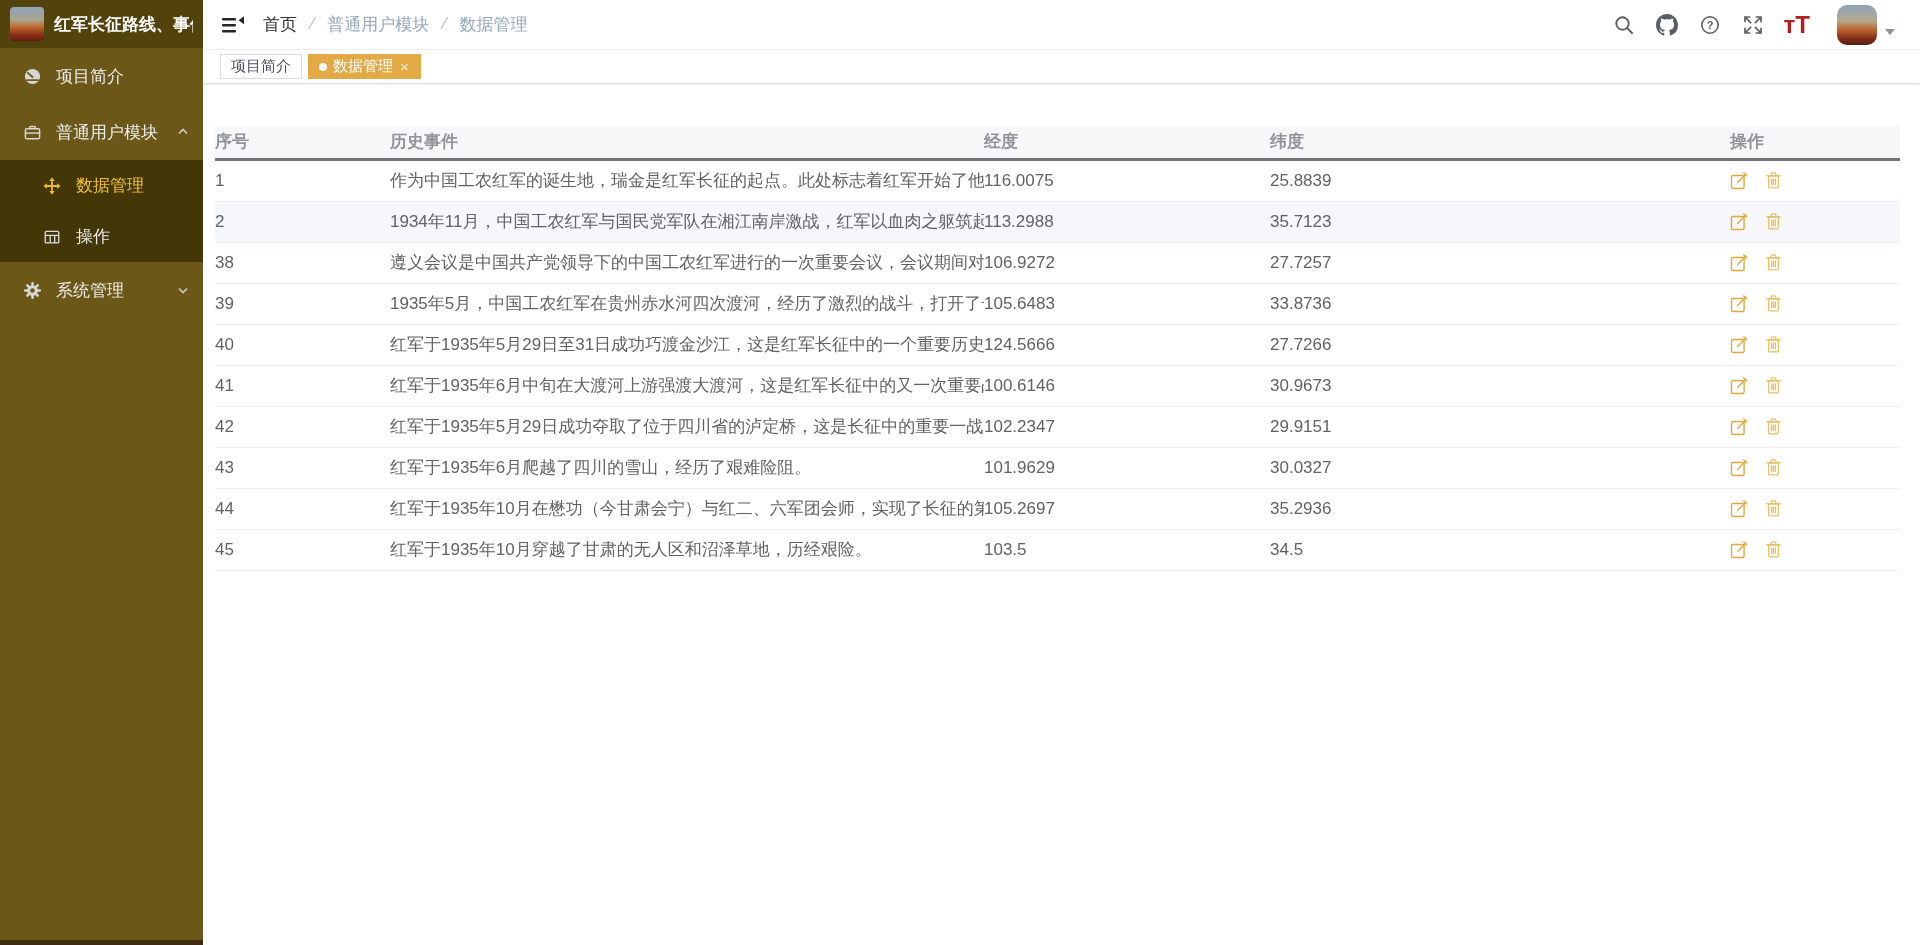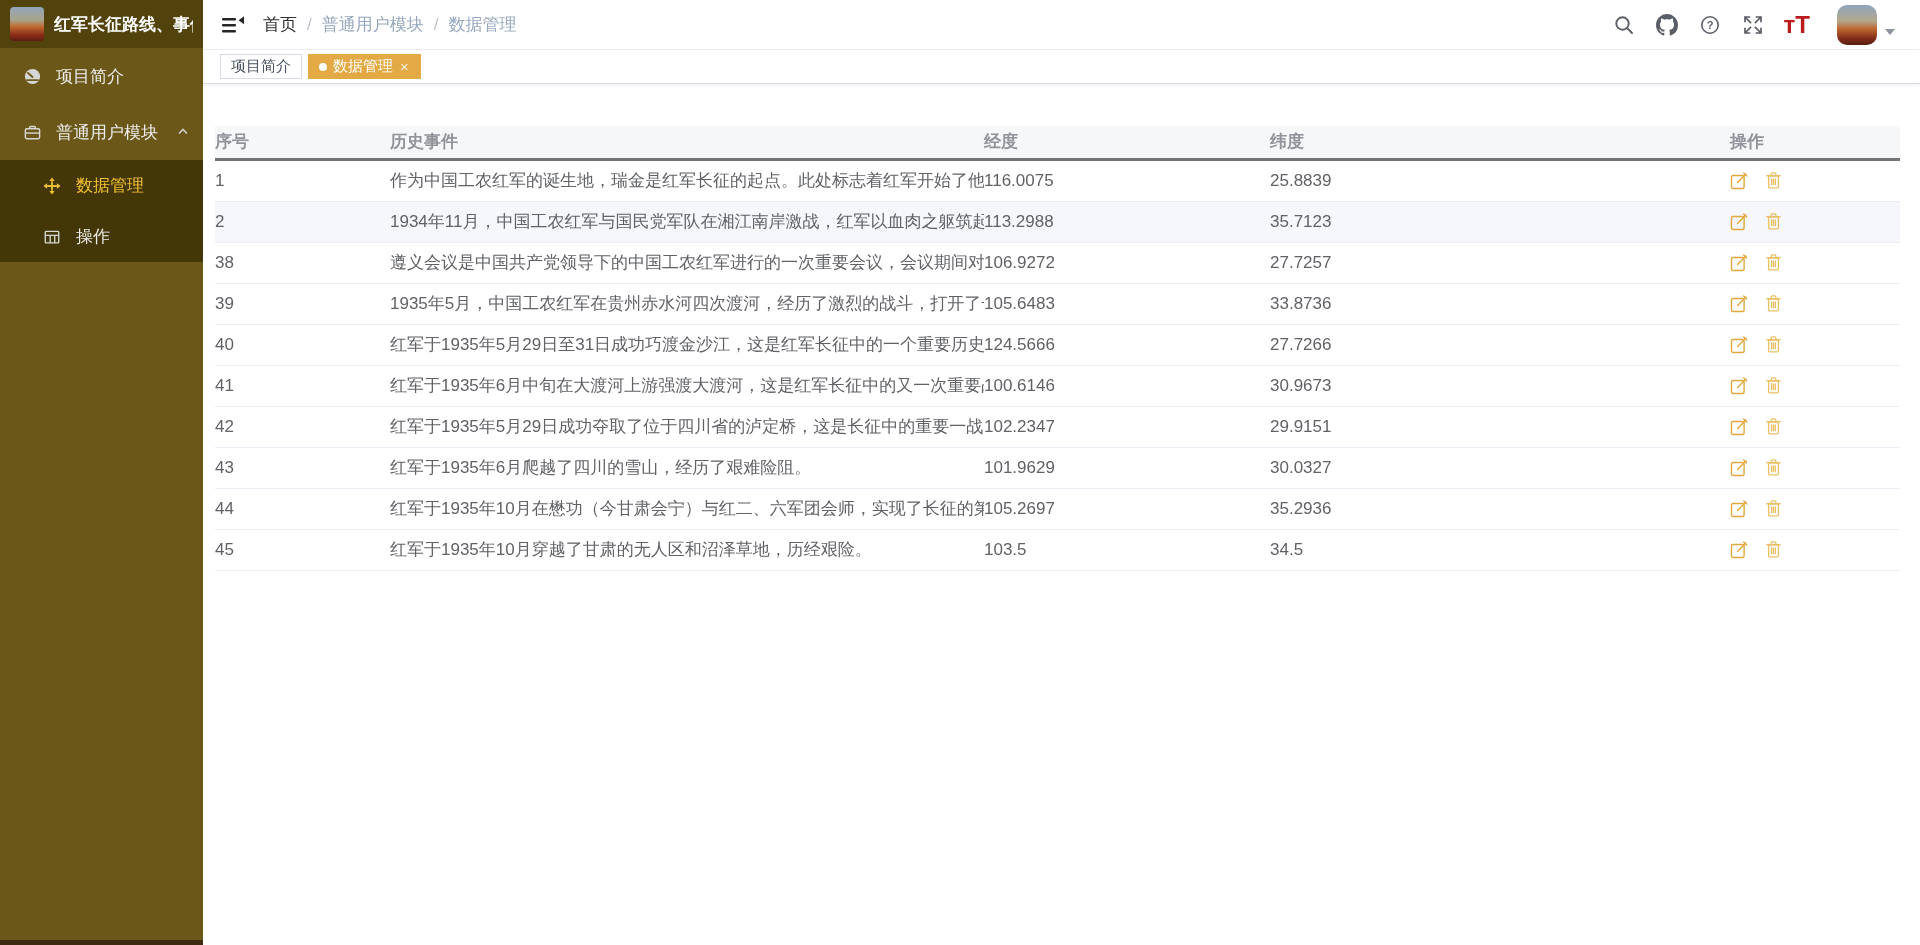--- a/index.html
+++ b/index.html
@@ -23,21 +23,21 @@
   .chev { flex:none; }
   .sidebar-scroll-strip { position:absolute; left:0; bottom:0; width:203px; height:5px; background:#3f2b12; }
 
   
   .main { flex:1; display:flex; flex-direction:column; min-width:0; background:#fff; }
 
   
   .navbar { height:50px; display:flex; align-items:center; padding:0 25px 0 18px;
     border-bottom:1px solid #eef0f3; background:#fff; }
   .hamburger { width:24px; height:22px; display:flex; align-items:center; justify-content:center; cursor:pointer; }
-  .breadcrumb { margin-left:18px; font-size:17px; display:flex; align-items:center; gap:10px; }
+  .breadcrumb { margin-left:18px; font-size:17px; display:flex; align-items:center; gap:10px;font-family:Liberation Mono, monospace; }
   .bc-home { color:#303133; font-weight:500; cursor:pointer; }
   .bc-sep { color:#c0c4cc; }
   .bc-item { color:#97a8be; }
   .nav-right { margin-left:auto; display:flex; align-items:center; gap:19px; }
   .nav-icon { width:24px; height:24px; display:flex; align-items:center; justify-content:center;
     color:#5a5e66; cursor:pointer; }
   .size-icon { font-size:24px; color:#b91c1c; font-weight:bold; letter-spacing:0; cursor:pointer; }
   .avatar-wrap { display:flex; align-items:center; margin-left:8px; cursor:pointer; }
   .avatar { width:40px; height:40px; border-radius:10px;
     background:linear-gradient(180deg,#8fa3be 0%,#b3a98b 40%,#bd6730 60%,#7e2a18 85%,#57200f 100%); }
@@ -134,20 +134,38 @@
         <span class="mi-icon">
           <svg width="18" height="18" viewBox="0 0 20 20" fill="none" stroke="#d8d8d8" stroke-width="1.5">
             <rect x="2.5" y="3.8" width="15" height="12.8" rx="1"></rect>
             <path d="M2.5 8.2 h15 M8 8.2 v8.4 M13 8.2 v8.4"></path>
           </svg>
         </span>
         <span class="mi-label">操作</span>
       </div>
     </div>
 
+    <div class="menu-item">
+      <span class="mi-icon">
+        <svg width="19" height="19" viewBox="0 0 20 20" fill="#d8d8d8">
+          <rect x="8.7" y="1" width="2.6" height="18" rx="1.3"></rect>
+          <rect x="8.7" y="1" width="2.6" height="18" rx="1.3" transform="rotate(45 10 10)"></rect>
+          <rect x="8.7" y="1" width="2.6" height="18" rx="1.3" transform="rotate(90 10 10)"></rect>
+          <rect x="8.7" y="1" width="2.6" height="18" rx="1.3" transform="rotate(135 10 10)"></rect>
+          <circle cx="10" cy="10" r="5.6"></circle>
+          <circle cx="10" cy="10" r="2.4" fill="#6b5717"></circle>
+        </svg>
+      </span>
+      <span class="mi-label">系统管理</span>
+      <span class="chev">
+        <svg width="12" height="12" viewBox="0 0 12 12" fill="none" stroke="#cfcfcf" stroke-width="1.6">
+          <polyline points="2,4.5 6,8.5 10,4.5"></polyline>
+        </svg>
+      </span>
+    </div>
 
     <div class="sidebar-scroll-strip"></div>
   </aside>
 
   <div class="main">
 
     <div class="navbar">
       <div class="hamburger">
         <svg width="22" height="20" viewBox="0 0 22 20" fill="#262626">
           <rect x="0" y="3" width="14" height="2.4" rx="1"></rect>

